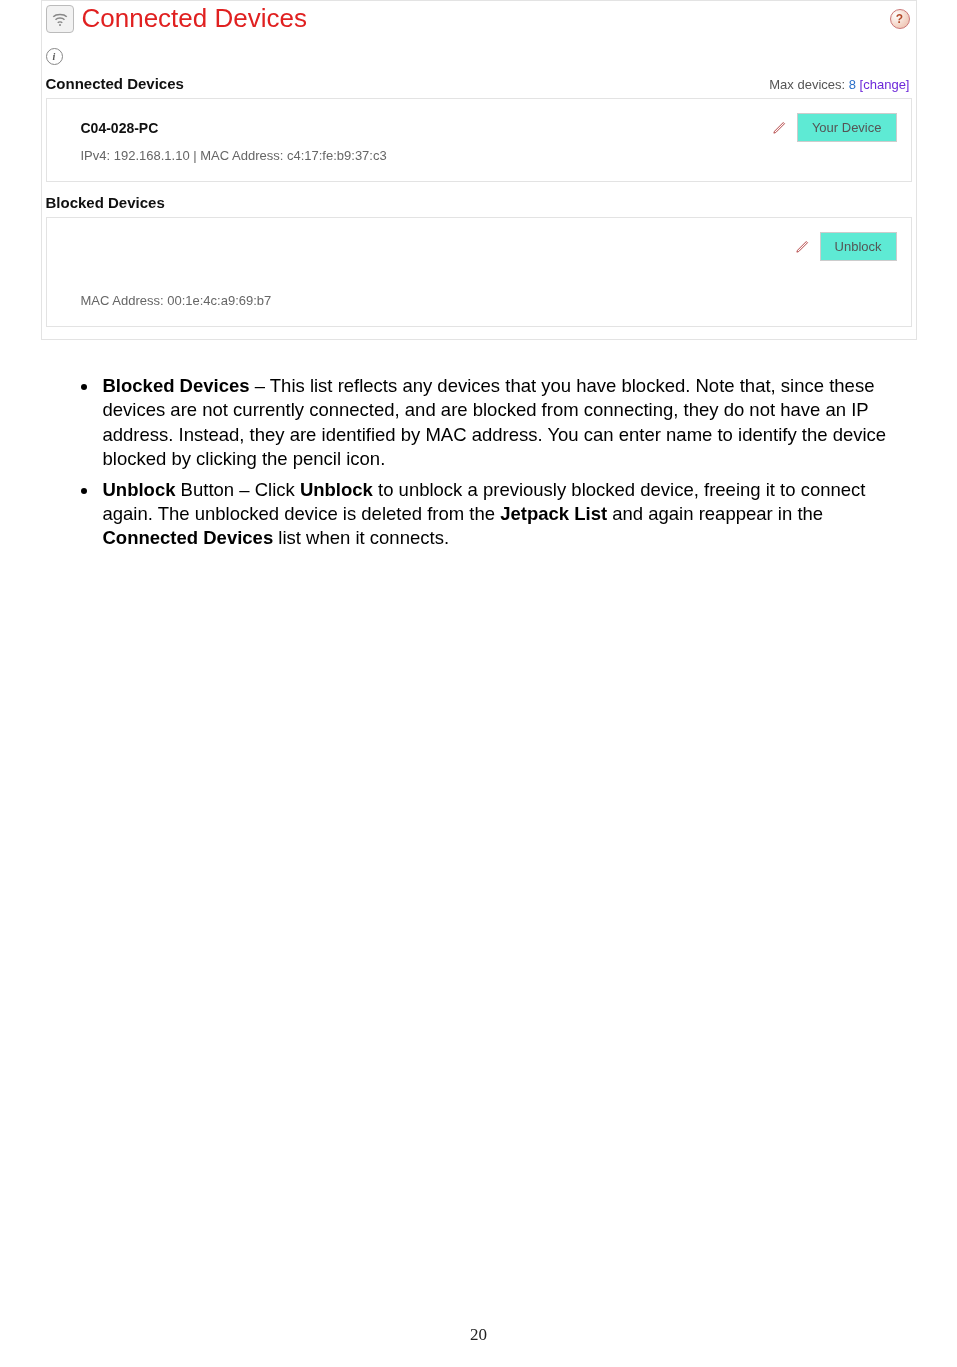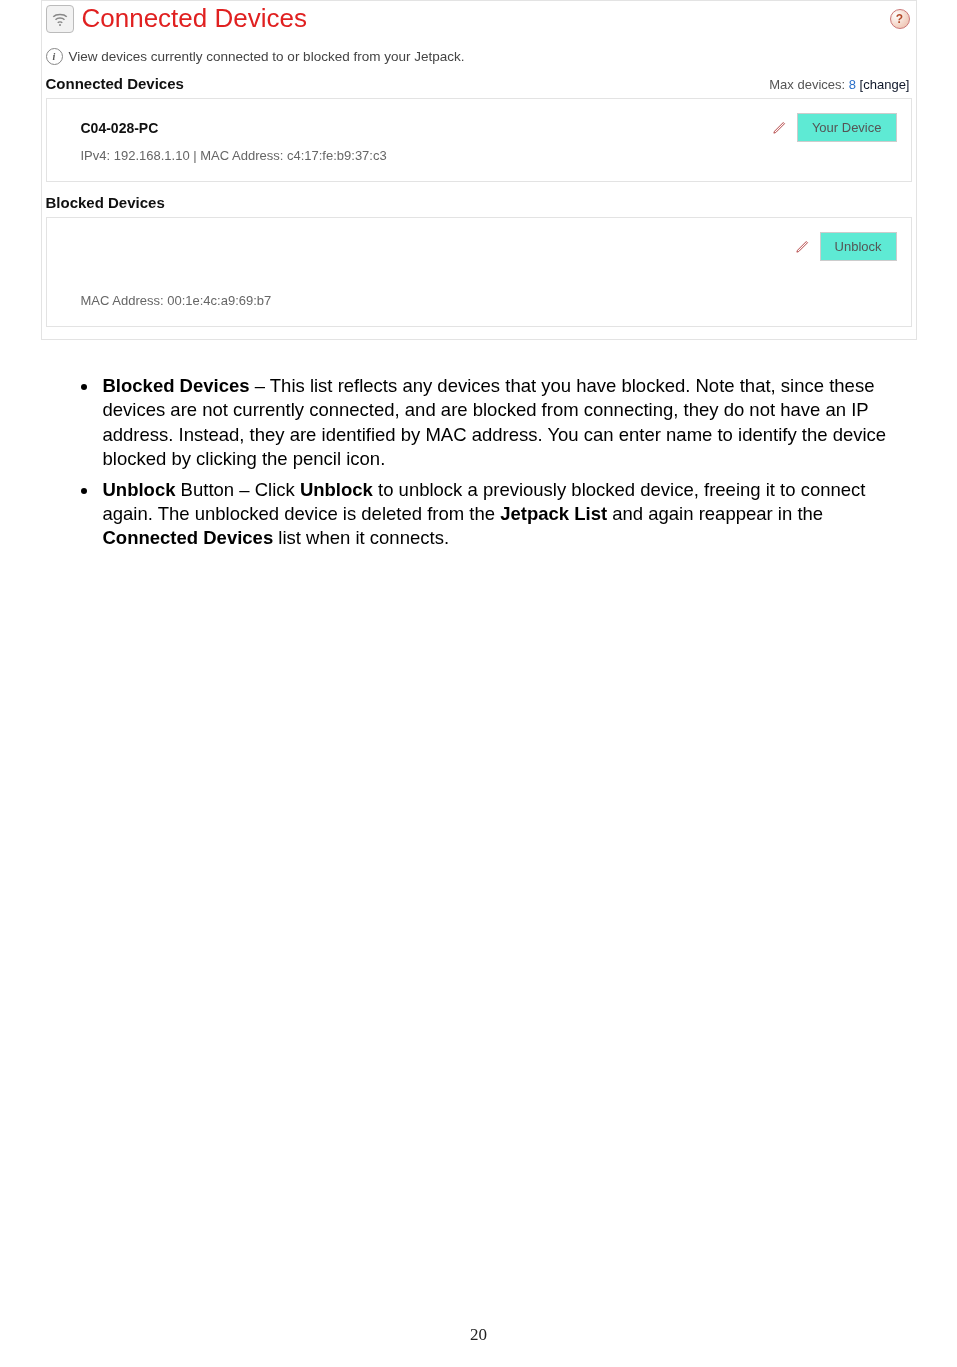--- a/index.html
+++ b/index.html
@@ -9,21 +9,21 @@
   .wifi-ic{width:26px;height:26px;border:1px solid #bbb;border-radius:4px;background:#f2f2f2;display:flex;align-items:center;justify-content:center;margin-right:8px;}
   .wifi-ic svg{display:block;}
   .title{color:#e02020;font-size:26px;font-weight:400;}
   .help-ic{margin-left:auto;width:18px;height:18px;border-radius:50%;border:1px solid #c77;background:radial-gradient(circle at 30% 30%,#fff,#f3d3c5 60%,#e8b8a5);display:flex;align-items:center;justify-content:center;color:#b24a2a;font-weight:bold;font-size:12px;cursor:pointer;}
   .info-row{display:flex;align-items:center;padding:4px 6px 10px 4px;font-size:13.5px;color:#444;}
   .info-ic{width:15px;height:15px;border:1px solid #888;border-radius:50%;display:flex;align-items:center;justify-content:center;font-size:10px;font-style:italic;font-family:Georgia,serif;color:#555;margin-right:6px;font-weight:bold;}
   .sec-row{display:flex;align-items:baseline;padding:0 6px 6px 4px;}
   .sec-title{font-size:15px;font-weight:bold;color:#111;}
   .max{margin-left:auto;font-size:13px;color:#555;}
   .max .link{color:#2a6fc9;}
-  .max .chg{color:#0f172a;cursor:pointer;}
+  .max .chg{color:#6d28d9;cursor:pointer;}
   .card{border:1px solid #e3e3e3;margin:0 4px 12px 4px;padding:14px 14px 18px 34px;}
   .dev-line{display:flex;align-items:center;}
   .dev-name{font-size:14px;font-weight:bold;color:#111;}
   .pencil{margin-left:auto;margin-right:10px;color:#b74b4b;cursor:pointer;}
   .pencil svg{display:block;}
   .btn{border:1px solid #ccc;background:#5eead4;padding:6px 14px;font-size:13px;color:#555;cursor:pointer;}
   .dev-sub{font-size:13px;color:#666;margin-top:6px;}
   .blocked-name-row{display:flex;align-items:center;min-height:20px;}
   .blocked-card .dev-sub{margin-top:32px;}
   .doc-body{padding:30px 18px 0 18px;font-family:Arial,Helvetica,sans-serif;font-size:18.5px;line-height:1.32;color:#000;}
@@ -47,21 +47,20 @@
           <path d="M9 17 C10.5 15.5 13.5 15.5 15 17" fill="none" stroke="#888" stroke-width="2"></path>
           <circle cx="12" cy="20" r="1.3" fill="#888"></circle>
         </svg>
       </span>
       <span class="title">Connected Devices</span>
       <span class="help-ic">?</span>
     </div>
 
     <div class="info-row">
       <span class="info-ic">i</span>
-      <span>View devices currently connected to or blocked from your Jetpack.</span>
     </div>
 
     <div class="sec-row">
       <span class="sec-title">Connected Devices</span>
       <span class="max">
         <span>Max devices: </span><span class="link">8</span><span class="chg"> [change]</span>
       </span>
     </div>
 
     <div class="card">

